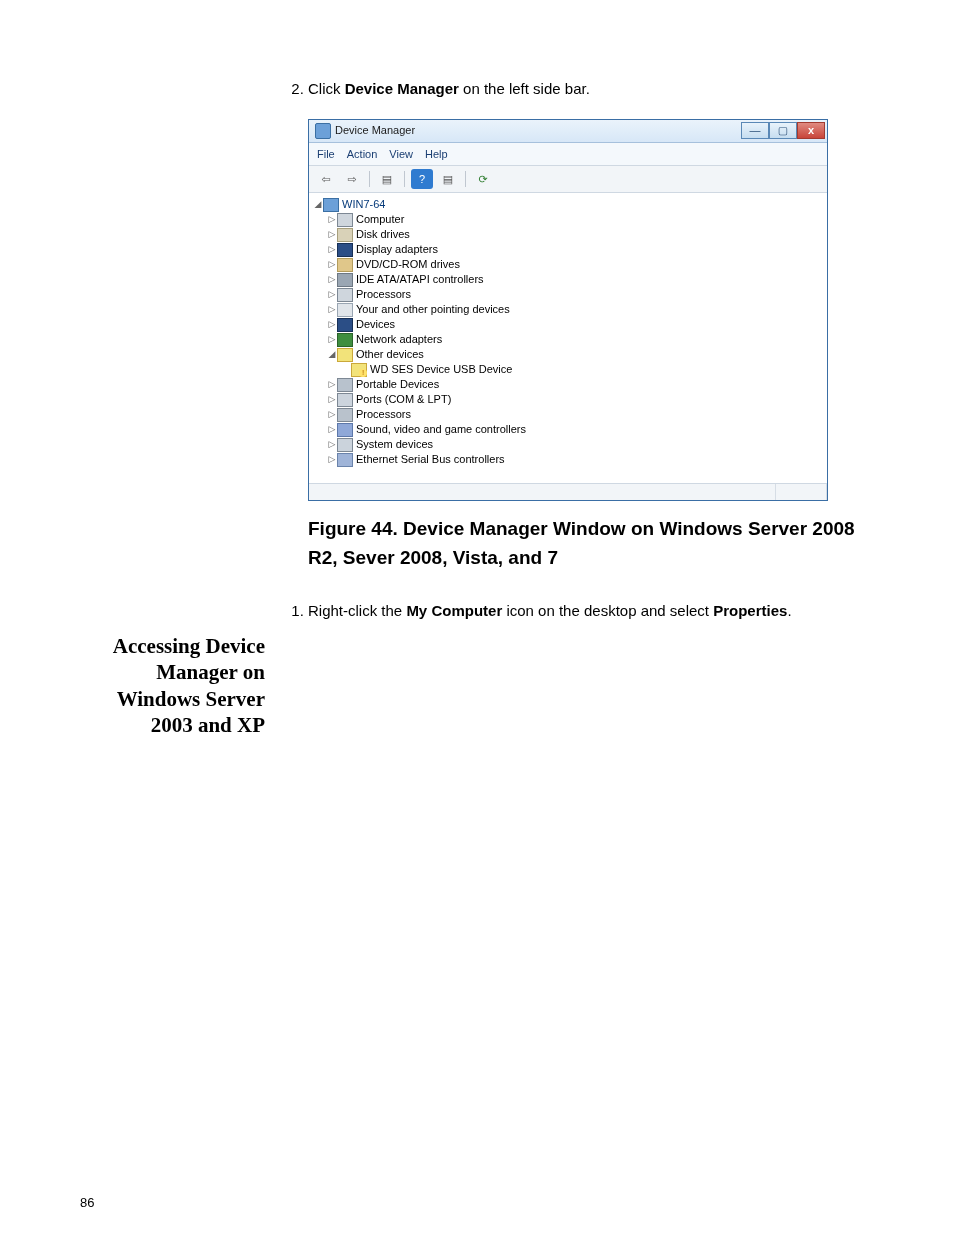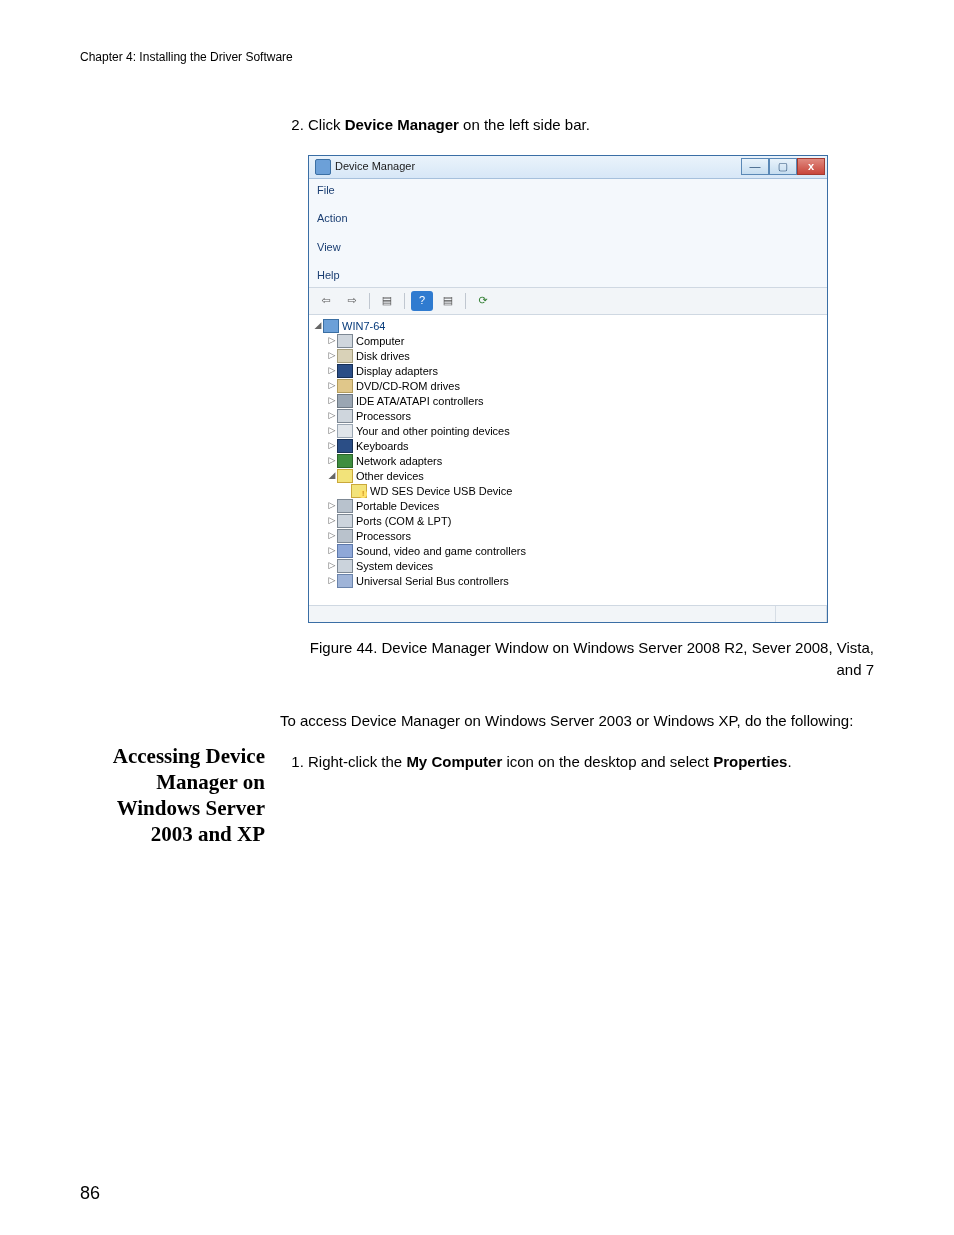--- a/index.html
+++ b/index.html
@@ -29,47 +29,48 @@
     line-height: 1.5;
     margin-top: 28px;
   }
   .step-list li {
     margin-bottom: 14px;
   }
   .step-body {
     margin-top: 16px;
   }
   .fig-caption {
-    text-align: right;
-    font-size: 15px;
+    text-align: left;
+    font-size: 19px;
     margin-top: 14px;
     line-height: 1.5;
     margin-bottom: 28px;
+    font-weight: bold;
   }
   .sidebar-heading {
     font-family: "Times New Roman", Times, serif;
     font-weight: bold;
     font-size: 21px;
     line-height: 1.25;
     text-align: right;
     float: left;
     width: 185px;
     clear: left;
     margin-top: 33px;
   }
   .section-body {
     margin-left: 200px;
     font-size: 15px;
     line-height: 1.5;
   }
   .pagenum {
     position: absolute;
     left: 80px;
-    bottom: 36px;
-    font-size: 18px;
+    bottom: 30px;
+    font-size: 13px;
   }
 
   
   .devmgr {
     width: 518px;
     margin: 18px 0 0 0;
     border: 1px solid #3a6ea5;
     background: #fff;
     font-family: "Segoe UI", Tahoma, sans-serif;
     font-size: 11px;
@@ -116,21 +117,20 @@
     color: #fff;
     font-weight: bold;
   }
   .dm-menubar {
     display: flex;
     gap: 12px;
     padding: 3px 8px;
     color: #1a3e72;
     border-bottom: 1px solid #cfd8e2;
     background: #f4f8fc;
-    flex-direction: column;
   }
   .dm-menuitem { cursor: default; }
   .dm-toolbar {
     display: flex;
     align-items: center;
     gap: 4px;
     padding: 3px 6px;
     border-bottom: 1px solid #cfd8e2;
     background: #f2f5f8;
   }
@@ -201,21 +201,20 @@
     display:flex;
   }
   .dm-status > div { border-right:1px solid #d6dde5; }
   .dm-status-left { flex:1; }
   .dm-status-right { width:50px; }
 </style>
 </head>
 <body>
 
 <div class="page">
-  <div class="chapter-header">Chapter 4: Installing the Driver Software</div>
 
   <div class="main-col">
     <ol class="step-list" start="2">
       <li>
         <span>
           <span>Click </span><b>Device Manager</b><span> on the left side bar.</span>
         </span>
 
         
         <div class="devmgr">
@@ -290,21 +289,21 @@
               <div class="tree-row">
                 <span class="indent"></span>
                 <span class="tw">▷</span>
                 <span class="ic ic-mouse"></span>
                 <span>Your and other pointing devices</span>
               </div>
               <div class="tree-row">
                 <span class="indent"></span>
                 <span class="tw">▷</span>
                 <span class="ic ic-mon"></span>
-                <span>Keyboards</span>
+                <span>Devices</span>
               </div>
               <div class="tree-row">
                 <span class="indent"></span>
                 <span class="tw">▷</span>
                 <span class="ic ic-net"></span>
                 <span>Network adapters</span>
               </div>
               <div class="tree-row">
                 <span class="indent"></span>
                 <span class="tw">◢</span>
@@ -345,38 +344,37 @@
               <div class="tree-row">
                 <span class="indent"></span>
                 <span class="tw">▷</span>
                 <span class="ic ic-sys"></span>
                 <span>System devices</span>
               </div>
               <div class="tree-row">
                 <span class="indent"></span>
                 <span class="tw">▷</span>
                 <span class="ic ic-usb"></span>
-                <span>Universal Serial Bus controllers</span>
+                <span>Ethernet Serial Bus controllers</span>
               </div>
             </div>
           <div class="dm-status">
             <div class="dm-status-left"></div>
               <div class="dm-status-right"></div>
           </div>
         </div>
 
         <div class="fig-caption">Figure 44. Device Manager Window on Windows Server 2008 R2, Sever 2008, Vista, and 7</div>
       </li>
     </ol>
   </div>
 
   <div style="clear:both"></div>
   <div class="sidebar-heading">Accessing Device Manager on Windows Server 2003 and XP</div>
   <div class="section-body">
-    <div>To access Device Manager on Windows Server 2003 or Windows XP, do the following:</div>
     <ol class="step-list" start="1" style="margin-top:19px;">
       <li>
         <span>Right-click the </span><b>My Computer</b><span> icon on the desktop and select </span><b>Properties</b><span>.</span>
       </li>
     </ol>
   </div>
 
   <div class="pagenum">86</div>
 </div>
 

